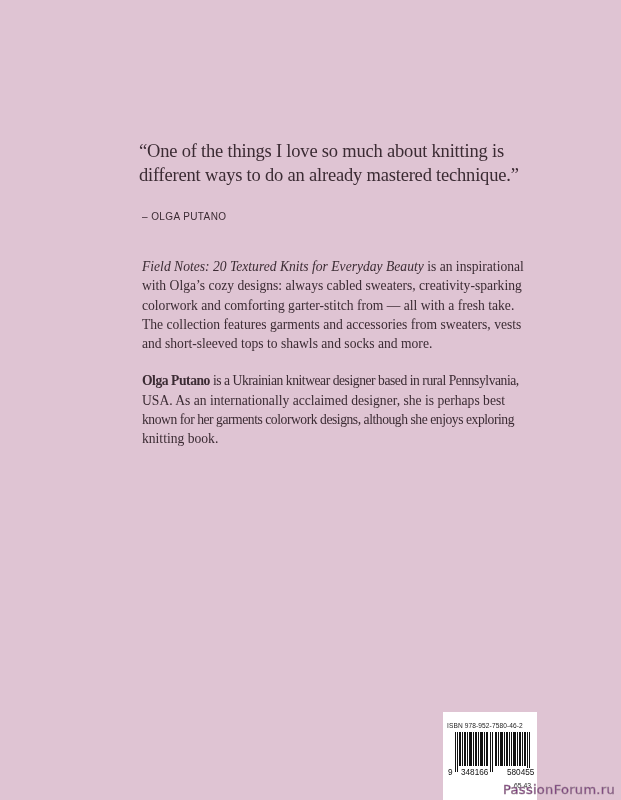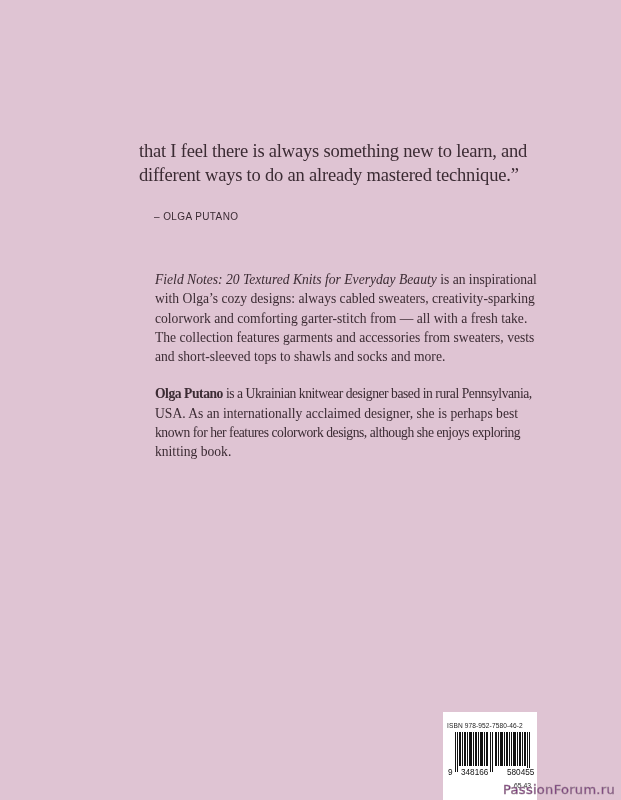--- a/index.html
+++ b/index.html
@@ -12,32 +12,32 @@
   }
   .quote {
     position: absolute; left: 139px; top: 140px; width: 380px;
     font-family: "Liberation Serif", serif;
     font-size: 18.5px; line-height: 23.5px;
     color: #3b2b33;
     letter-spacing: -0.2px;
   }
   .quote p { margin: 0; white-space: nowrap; }
   .attribution {
-    position: absolute; left: 154px; top: 211px;
+    position: absolute; left: 142px; top: 211px;
     font-family: "Liberation Sans", sans-serif;
     font-size: 10px; letter-spacing: 0.4px;
     color: #3b2b33;
   }
   .body-text {
     position: absolute; left: 139px; top: 254px; width: 345px;
     font-family: "Liberation Serif", serif;
     font-size: 13.6px; line-height: 19.3px;
     color: #3b2b33;
   }
-  .body-text p { margin: 16px; }
+  .body-text p { margin: 3px; }
   .body-text .line { display: block; white-space: nowrap; }
   .para2 { margin-top: 18px !important; }
   .para2 .tight { letter-spacing: -0.45px; }
   em { font-style: italic; }
   strong { font-weight: bold; }
   .barcode-box {
     position: absolute; left: 443px; top: 712px; width: 94px; height: 88px;
     background: #ffffff;
   }
   .isbn {
@@ -63,37 +63,37 @@
     font-family: "DejaVu Sans", sans-serif;
     font-size: 13px; color: #701a75;
     -webkit-text-stroke: 0.6px #9d8a96;
     letter-spacing: 0.3px;
   }
 </style>
 </head>
 <body>
 
 <div class="quote">
-  <p>that I feel there is always something new to learn, and</p>
+  <p>“One of the things I love so much about knitting is</p>
   <p>different ways to do an already mastered technique.”</p>
 </div>
 <div class="attribution">– OLGA PUTANO</div>
 
 <div class="body-text">
   <p>
     <span class="line"><em>Field Notes: 20 Textured Knits for Everyday Beauty</em><span> is an inspirational</span></span>
     <span class="line">with Olga’s cozy designs: always cabled sweaters, creativity-sparking</span>
     <span class="line">colorwork and comforting garter-stitch from — all with a fresh take.</span>
     <span class="line">The collection features garments and accessories from sweaters, vests</span>
     <span class="line">and short-sleeved tops to shawls and socks and more.</span>
   </p>
   <p class="para2">
     <span class="line tight"><strong>Olga Putano</strong><span> is a Ukrainian knitwear designer based in rural Pennsylvania,</span></span>
     <span class="line">USA. As an internationally acclaimed designer, she is perhaps best</span>
-    <span class="line tight">known for her features colorwork designs, although she enjoys exploring</span>
+    <span class="line tight">known for her garments colorwork designs, although she enjoys exploring</span>
     <span class="line">knitting book.</span>
   </p>
 </div>
 
 <div class="barcode-box">
   <div class="isbn">ISBN 978-952-7580-46-2</div>
   <div class="bars">
     <svg width="76" height="40" viewBox="0 0 76 40">
       <g fill="#111">
         <rect x="0" y="0" width="1" height="40"></rect>

